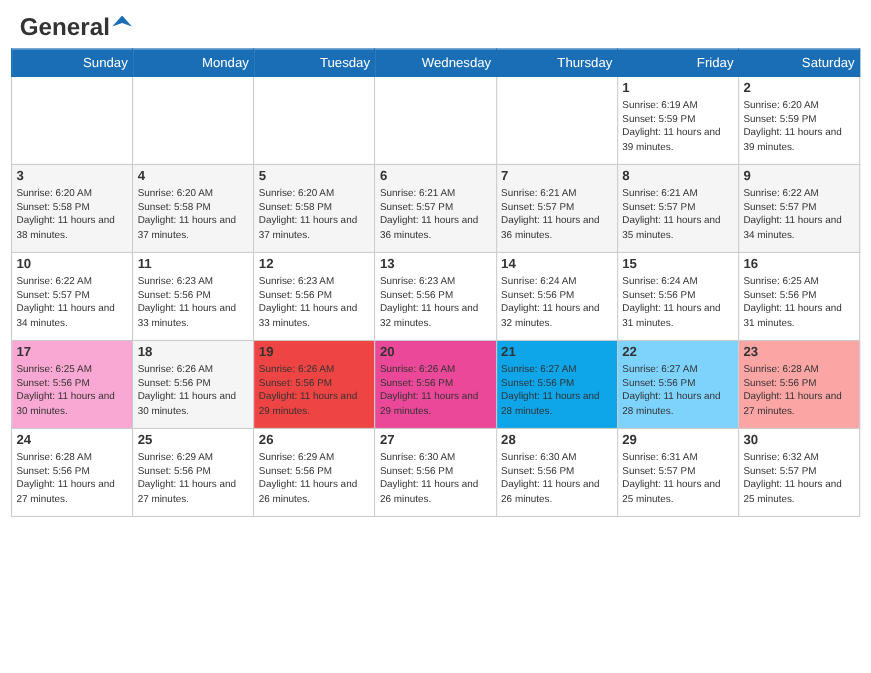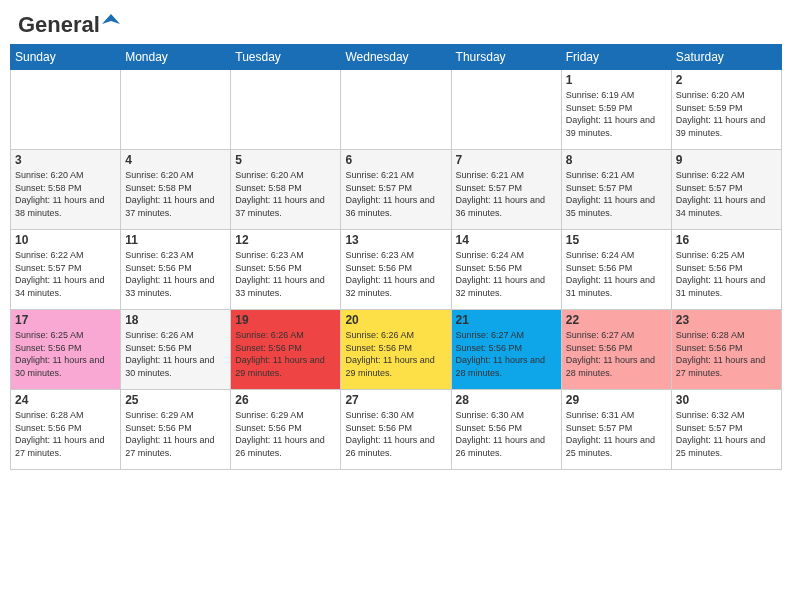--- a/index.html
+++ b/index.html
@@ -52,21 +52,21 @@
     }
     .calendar {
       width: 100%;
       border-collapse: collapse;
       font-size: 10px;
     }
     .calendar th {
       background: #1a6eb5;
       color: #fff;
       padding: 5px 4px;
-      text-align: left;
+      text-align: right;
       font-size: 12px;
       font-weight: normal;
       border: 1px solid #1a6eb5;
     }
     .calendar td {
       vertical-align: top;
       border: 1px solid #ccc;
       padding: 3px 4px;
       width: calc(100% / 7);
       height: 80px;
@@ -264,35 +264,35 @@
 Daylight: 11 hours
 and 30 minutes.</div>
         </td>
         <td style="background: #ef4444;">
           <span class="day-num">19</span>
           <div class="day-info">Sunrise: 6:26 AM
 Sunset: 5:56 PM
 Daylight: 11 hours
 and 29 minutes.</div>
         </td>
-        <td style="background: #fde047;">
+        <td style="background: #ec4899;">
           <span class="day-num">20</span>
           <div class="day-info">Sunrise: 6:26 AM
 Sunset: 5:56 PM
 Daylight: 11 hours
 and 29 minutes.</div>
         </td>
         <td style="background: #0ea5e9;">
           <span class="day-num">21</span>
           <div class="day-info">Sunrise: 6:27 AM
 Sunset: 5:56 PM
 Daylight: 11 hours
 and 28 minutes.</div>
         </td>
-        <td style="background: #fca5a5;">
+        <td style="background: #7dd3fc;">
           <span class="day-num">22</span>
           <div class="day-info">Sunrise: 6:27 AM
 Sunset: 5:56 PM
 Daylight: 11 hours
 and 28 minutes.</div>
         </td>
         <td style="background: #fca5a5;">
           <span class="day-num">23</span>
           <div class="day-info">Sunrise: 6:28 AM
 Sunset: 5:56 PM

